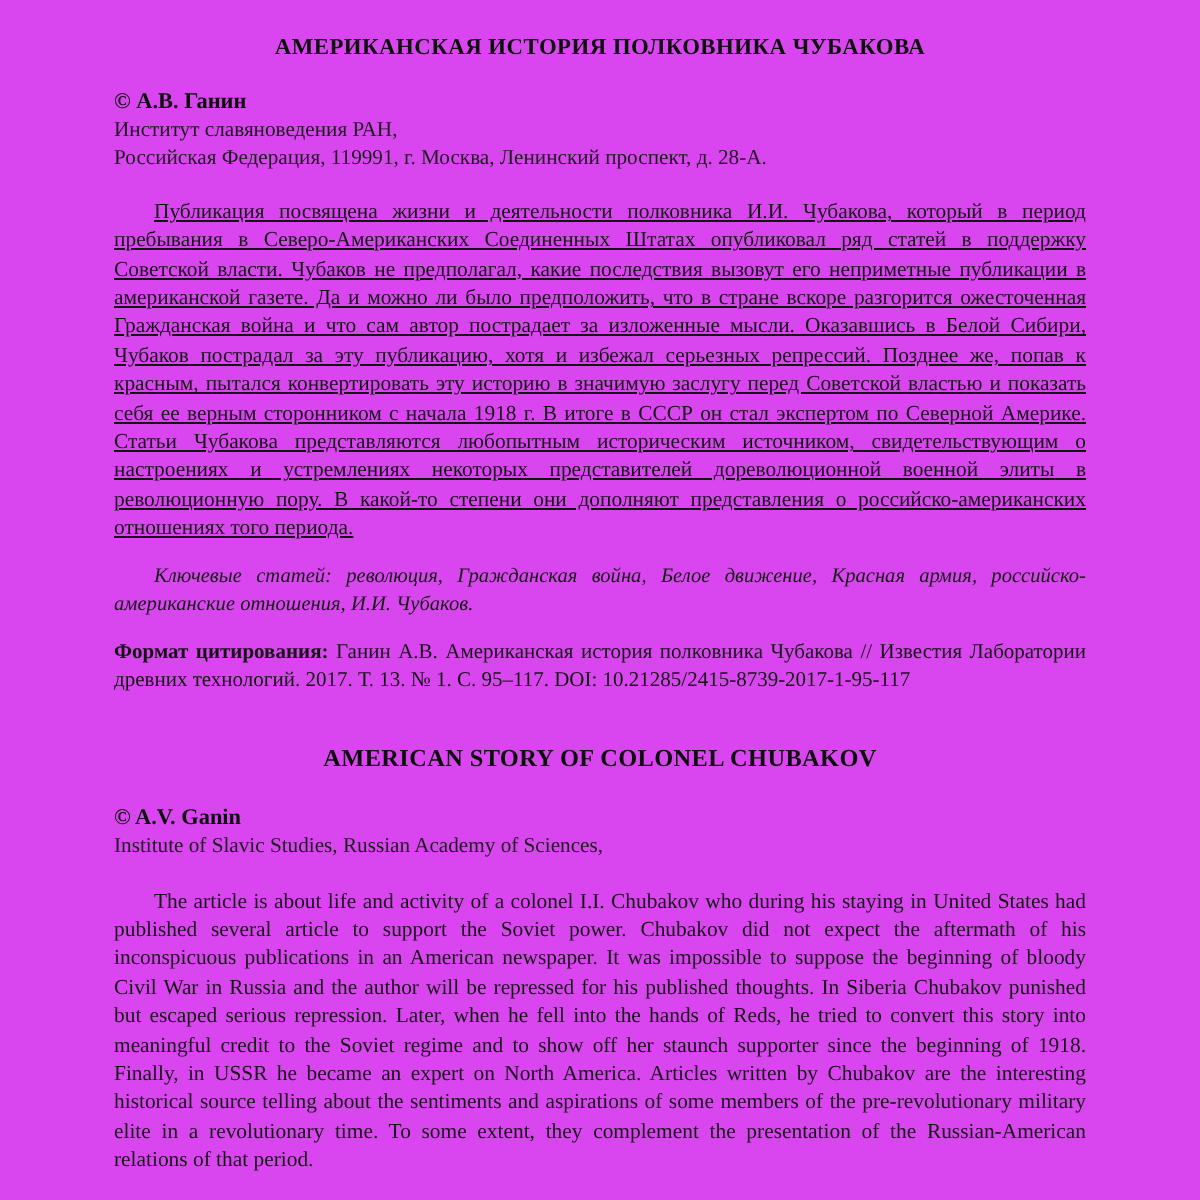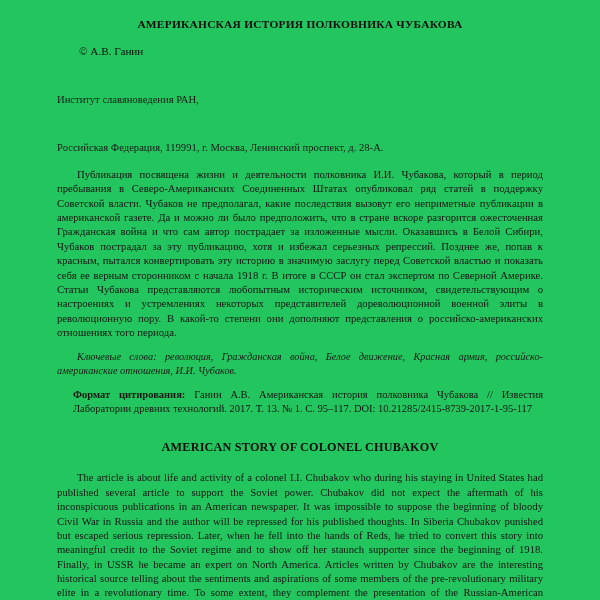--- a/index.html
+++ b/index.html
@@ -14,73 +14,71 @@
     font-family: "Liberation Serif", "DejaVu Serif", serif;
     color: #151515;
     -webkit-font-smoothing: antialiased;
   }
   .page {
     position: relative;
     width: 600px;
     height: 600px;
     box-sizing: border-box;
     padding: 12px 57px 0 57px;
-    background: #22c55e;
+    background: #d946ef;
   }
   .article-title {
     font-size: 11.4px;
     font-weight: bold;
     text-align: center;
     letter-spacing: 0.25px;
     margin: 5px 0 0 0;
     line-height: 1.25;
     color: #0d0d0d;
   }
   .author-block {
     margin-top: 13px;
   }
   .author-name {
     font-size: 11.2px;
-    font-weight: normal;
+    font-weight: bold;
     line-height: 1.32;
     color: #0d0d0d;
-    margin-left: 22px;
   }
   .affil-line {
     font-size: 10.6px;
     line-height: 1.36;
     color: #1a1a1a;
-    margin-top: 34px;
   }
   .abstract {
     margin-top: 11px;
     font-size: 10.7px;
     line-height: 1.345;
     text-align: justify;
     text-justify: inter-word;
     text-indent: 20px;
     color: #141414;
     hyphens: none;
+    text-decoration: underline;
   }
   .keywords {
     margin-top: 1px;
     font-size: 10.3px;
     line-height: 1.33;
     text-align: justify;
     text-indent: 20px;
     font-style: italic;
     color: #171717;
   }
   .citation {
     margin-top: 1px;
     font-size: 10.5px;
     line-height: 1.345;
     text-align: justify;
     color: #141414;
-    margin-left: 16px;
   }
   .citation .lbl {
     font-weight: bold;
     font-style: normal;
   }
   .en-title {
     font-size: 12.2px;
     font-weight: bold;
     letter-spacing: 0.2px;
     margin: 24px 0 0 0;
@@ -109,29 +107,31 @@
 
   <div class="author-block">
     <div class="author-name">© А.В. Ганин</div>
     <div class="affil-line">Институт славяноведения РАН,</div>
     <div class="affil-line">Российская Федерация, 119991, г. Москва, Ленинский проспект, д. 28-А.</div>
   </div>
 
   <p class="abstract">Публикация посвящена жизни и деятельности полковника И.И. Чубакова, который в период пребывания в Северо-Американских Соединенных Штатах опубликовал ряд статей в поддержку Советской власти. Чубаков не предполагал, какие последствия вызовут его неприметные публикации в американской газете. Да и можно ли было предположить, что в стране вскоре разгорится ожесточенная Гражданская война и что сам автор пострадает за изложенные мысли. Оказавшись в Белой Сибири, Чубаков пострадал за эту публикацию, хотя и избежал серьезных репрессий. Позднее же, попав к красным, пытался конвертировать эту историю в значимую заслугу перед Советской властью и показать себя ее верным сторонником с начала 1918 г. В итоге в СССР он стал экспертом по Северной Америке. Статьи Чубакова представляются любопытным историческим источником, свидетельствующим о настроениях и устремлениях некоторых представителей дореволюционной военной элиты в революционную пору. В какой-то степени они дополняют представления о российско-американских отношениях того периода.</p>
 
   <p class="keywords">
-    <span>Ключевые слова:</span>
+    <span>Ключевые статей:</span>
     <span>революция, Гражданская война, Белое движение, Красная армия, российско-американские отношения, И.И. Чубаков.</span>
   </p>
 
   <p class="citation">
     <span class="lbl">Формат цитирования:</span>
     <span>Ганин А.В. Американская история полковника Чубакова // Известия Лаборатории древних технологий. 2017. Т. 13. № 1. С. 95–117. DOI: 10.21285/2415-8739-2017-1-95-117</span>
   </p>
 
   <h2 class="en-title">AMERICAN STORY OF COLONEL CHUBAKOV</h2>
 
   <div class="en-author-block">
+    <div class="author-name">© A.V. Ganin</div>
+    <div class="affil-line">Institute of Slavic Studies, Russian Academy of Sciences,</div>
   </div>
 
   <p class="en-abstract">The article is about life and activity of a colonel I.I. Chubakov who during his staying in United States had published several article to support the Soviet power. Chubakov did not expect the aftermath of his inconspicuous publications in an American newspaper. It was impossible to suppose the beginning of bloody Civil War in Russia and the author will be repressed for his published thoughts. In Siberia Chubakov punished but escaped serious repression. Later, when he fell into the hands of Reds, he tried to convert this story into meaningful credit to the Soviet regime and to show off her staunch supporter since the beginning of 1918. Finally, in USSR he became an expert on North America. Articles written by Chubakov are the interesting historical source telling about the sentiments and aspirations of some members of the pre-revolutionary military elite in a revolutionary time. To some extent, they complement the presentation of the Russian-American relations of that period.</p>
 
 </div>
 
 </body></html>

